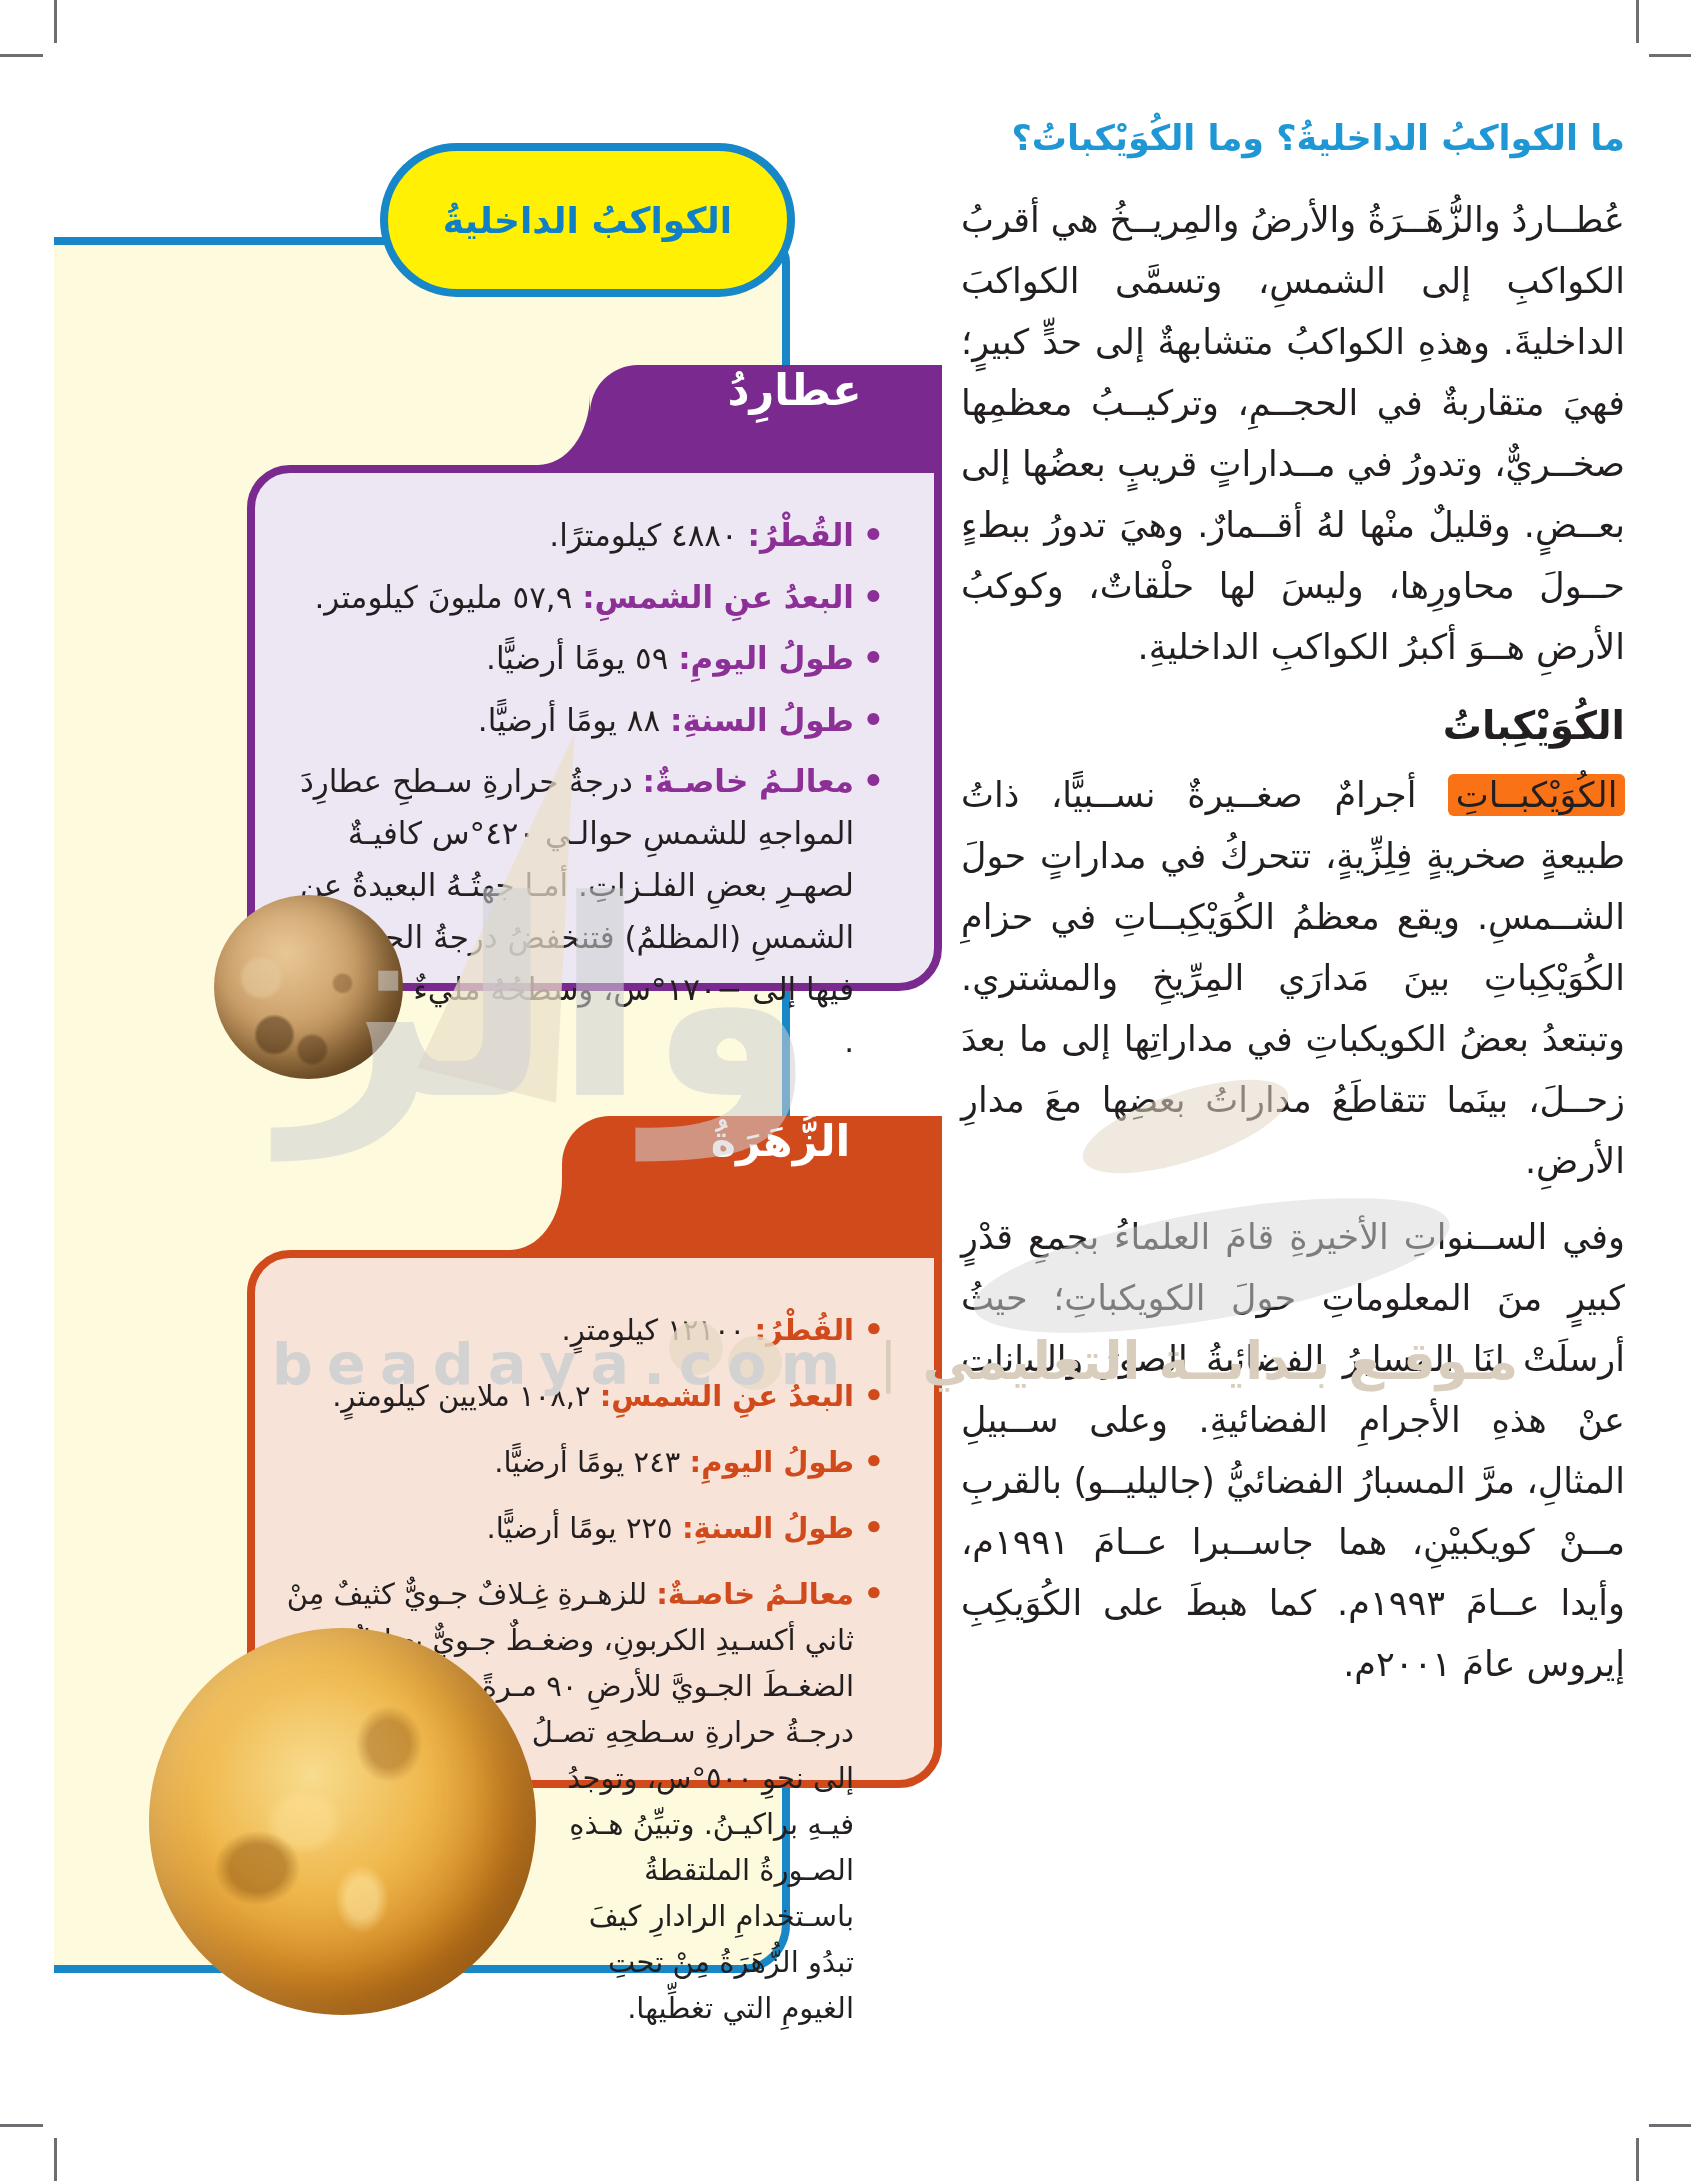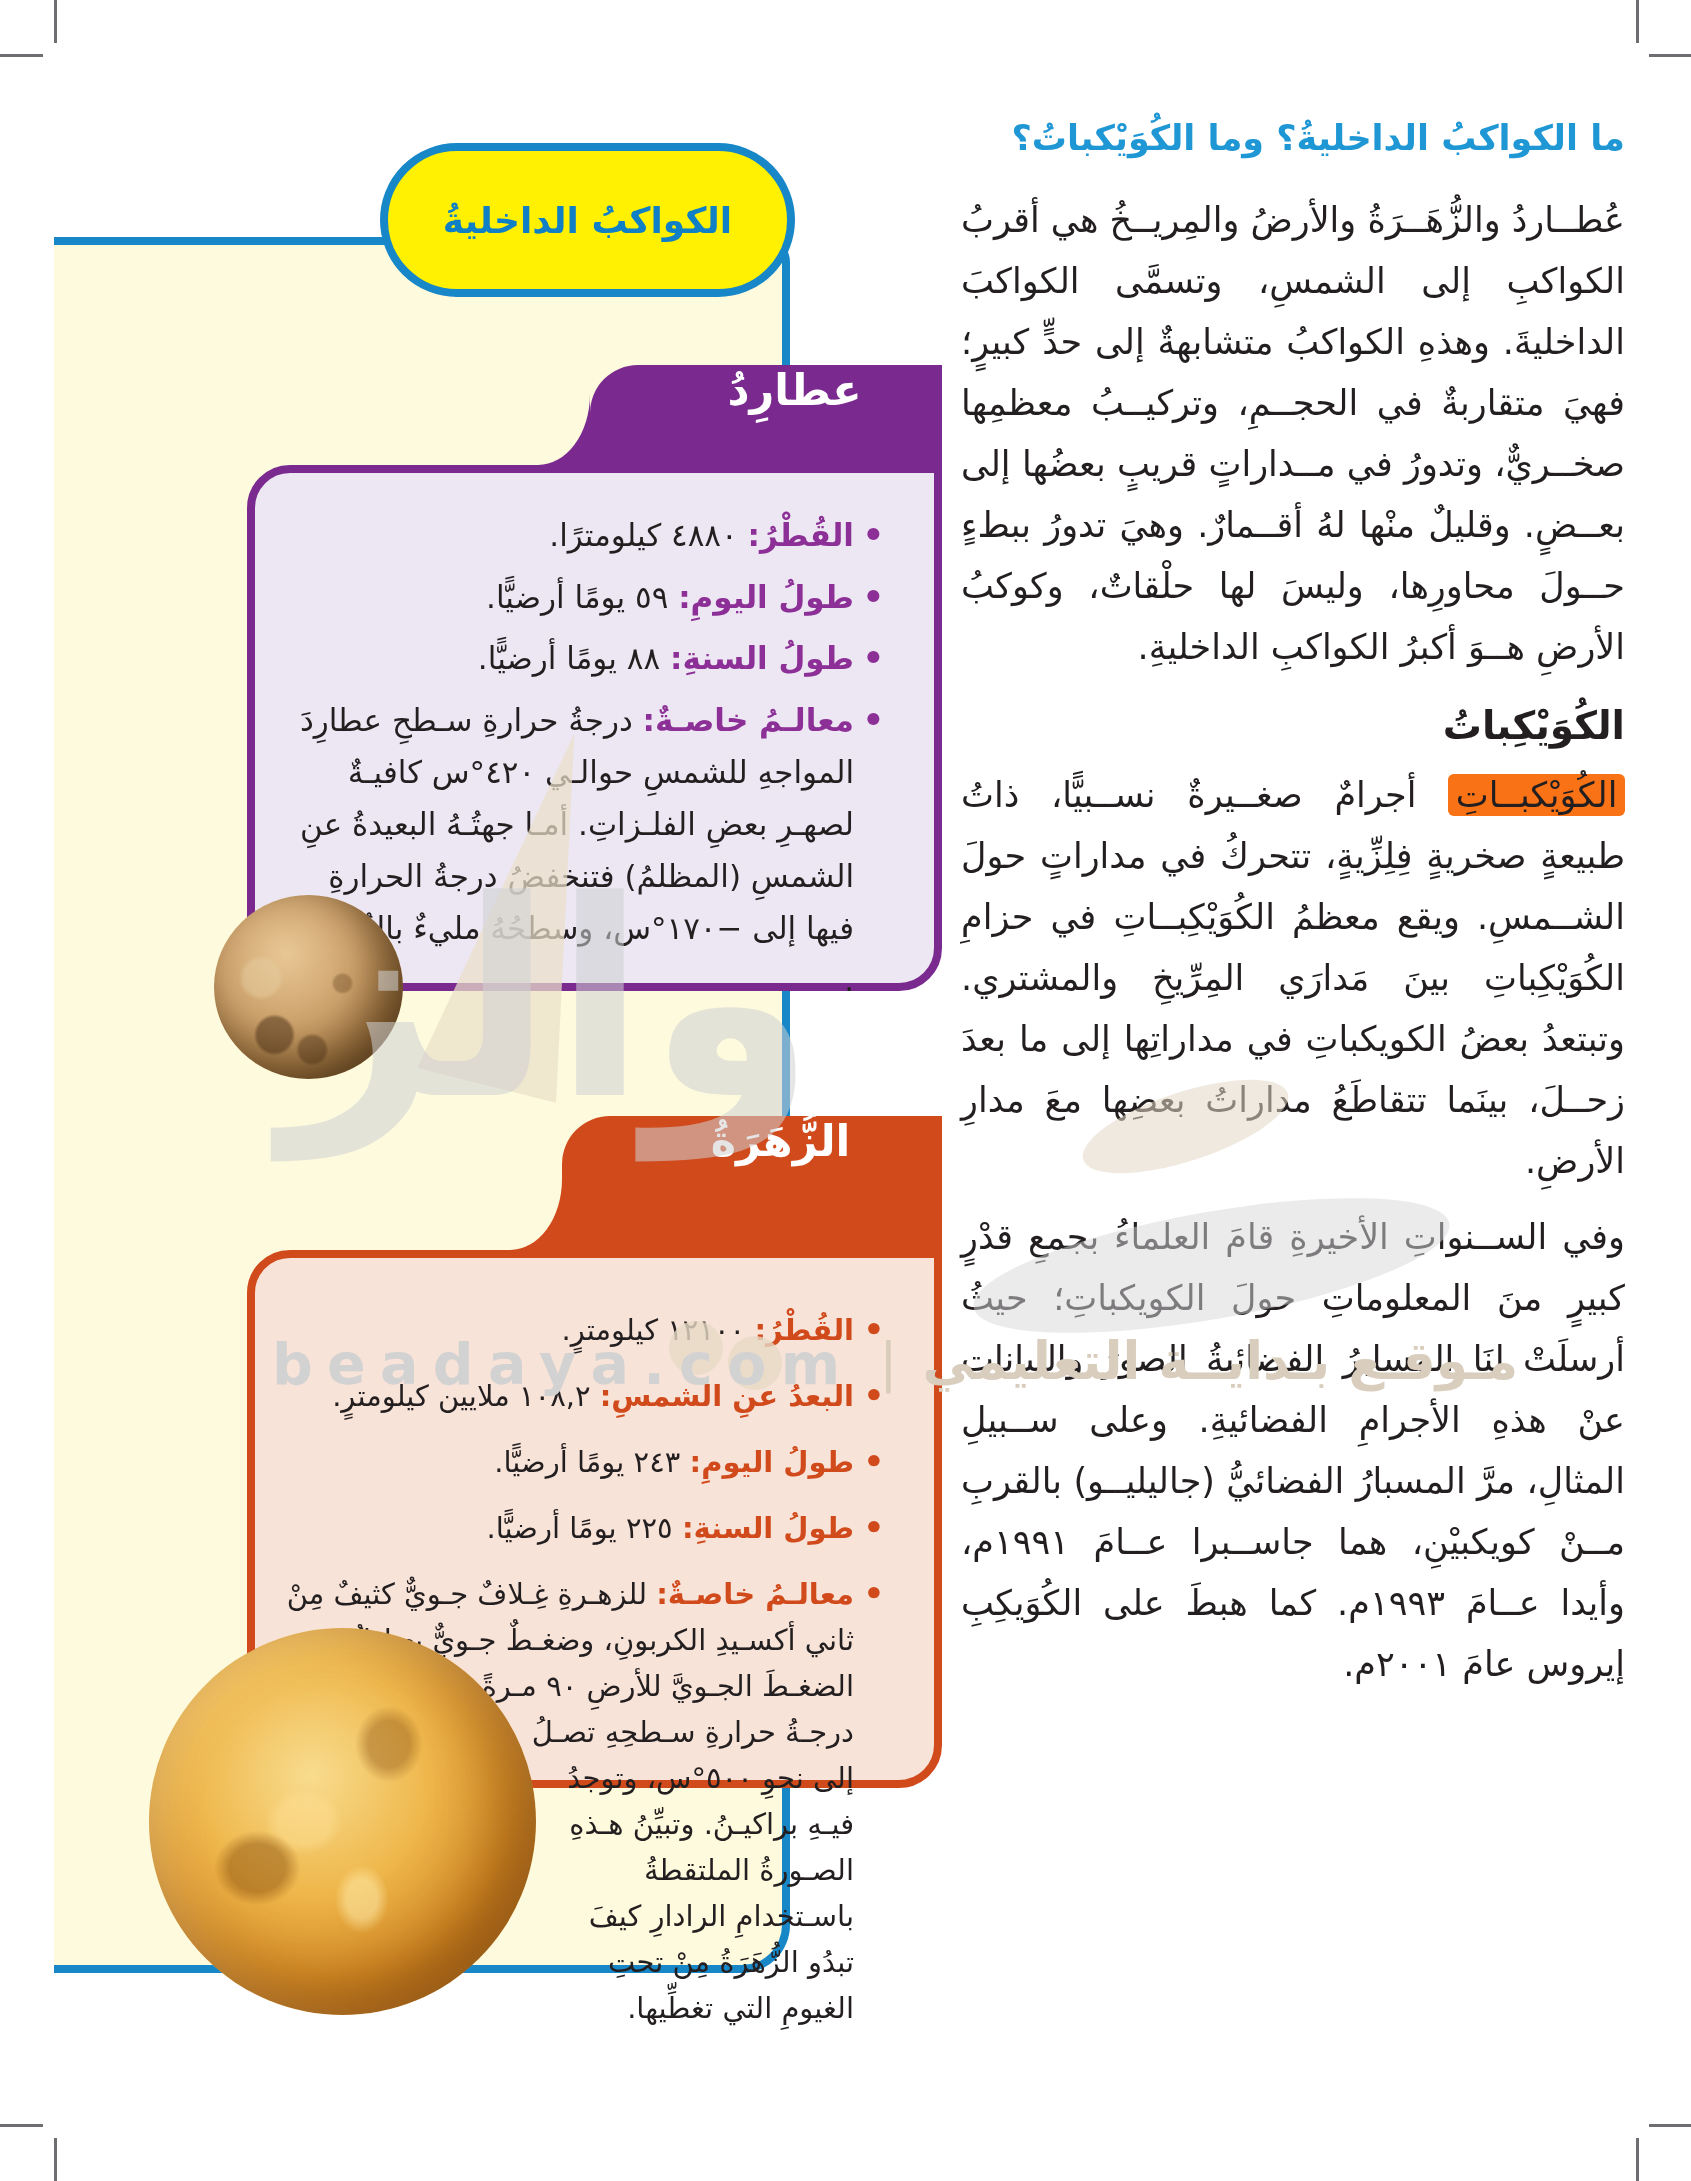--- a/index.html
+++ b/index.html
@@ -162,20 +162,24 @@
     <div class="tab">
       <span class="tab-title">عطارِدُ</span>
     </div>
     <div class="body">
       <ul>
         <li>
           <span class="lbl">القُطْرُ:</span>
           <span class="val">٤٨٨٠ كيلومترًا.</span>
         </li>
         <li>
+          <span class="lbl">البعدُ عنِ الشمسِ:</span>
+          <span class="val">٥٧,٩ مليونَ كيلومتر.</span>
+        </li>
+        <li>
           <span class="lbl">طولُ اليومِ:</span>
           <span class="val">٥٩ يومًا أرضيًّا.</span>
         </li>
         <li>
           <span class="lbl">طولُ السنةِ:</span>
           <span class="val">٨٨ يومًا أرضيًّا.</span>
         </li>
         <li>
           <span class="lbl">معالـمُ خاصـةٌ:</span>
           <span class="val">درجةُ حرارةِ سـطحِ عطارِدَ المواجهِ للشمسِ حوالـي ٤٢٠°س كافيـةٌ لصهـرِ بعضِ الفلـزاتِ. أمـا جهتُـهُ البعيدةُ عنِ الشمسِ (المظلمُ) فتنخفضُ درجةُ الحرارةِ فيها إلى −١٧٠°س، وسطحُهُ مليءٌ بالفُوَّهاتِ .</span>

